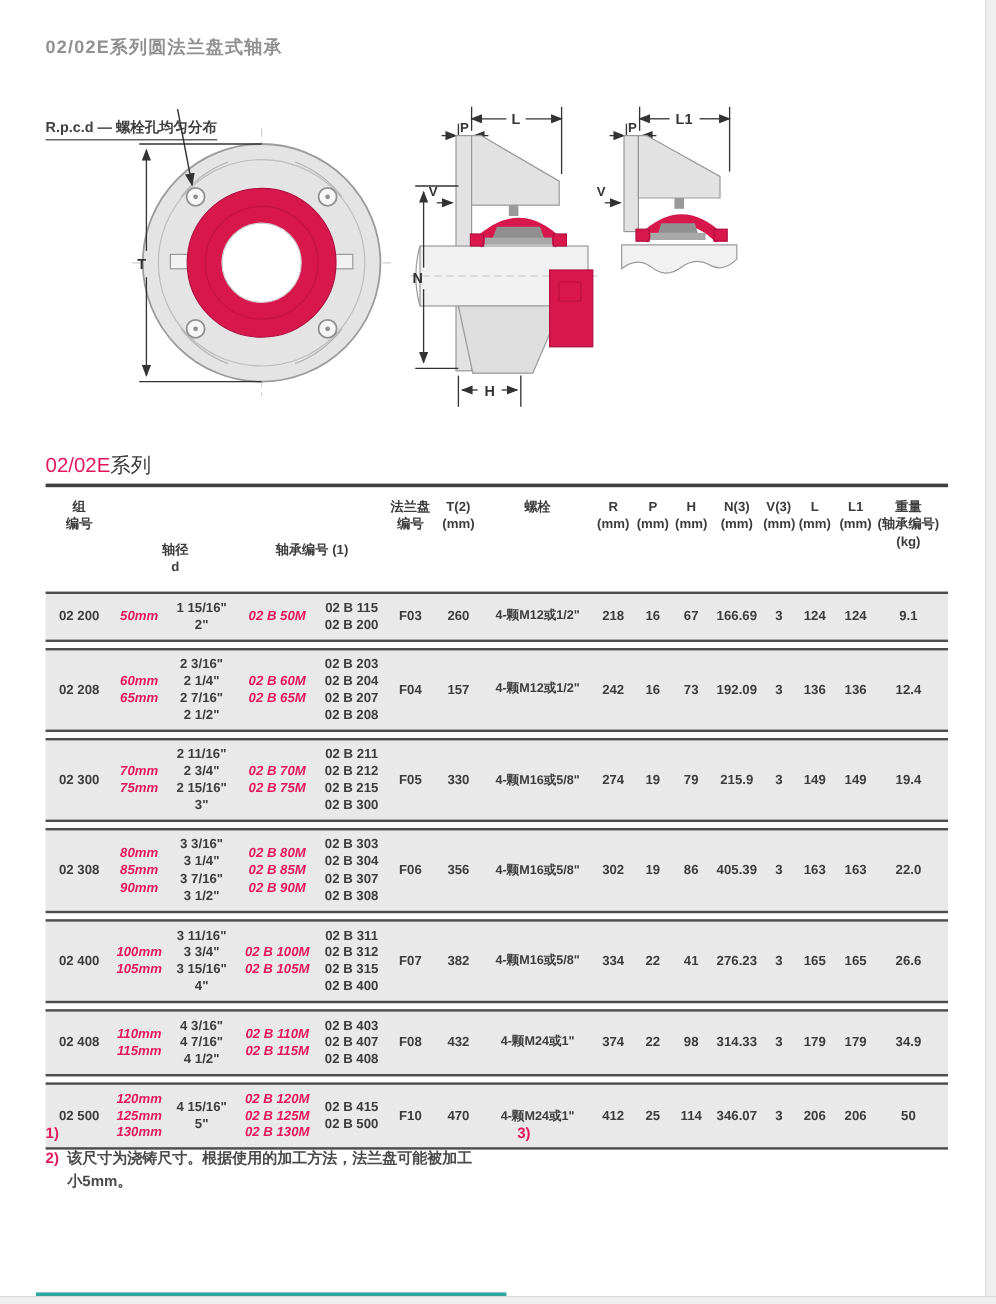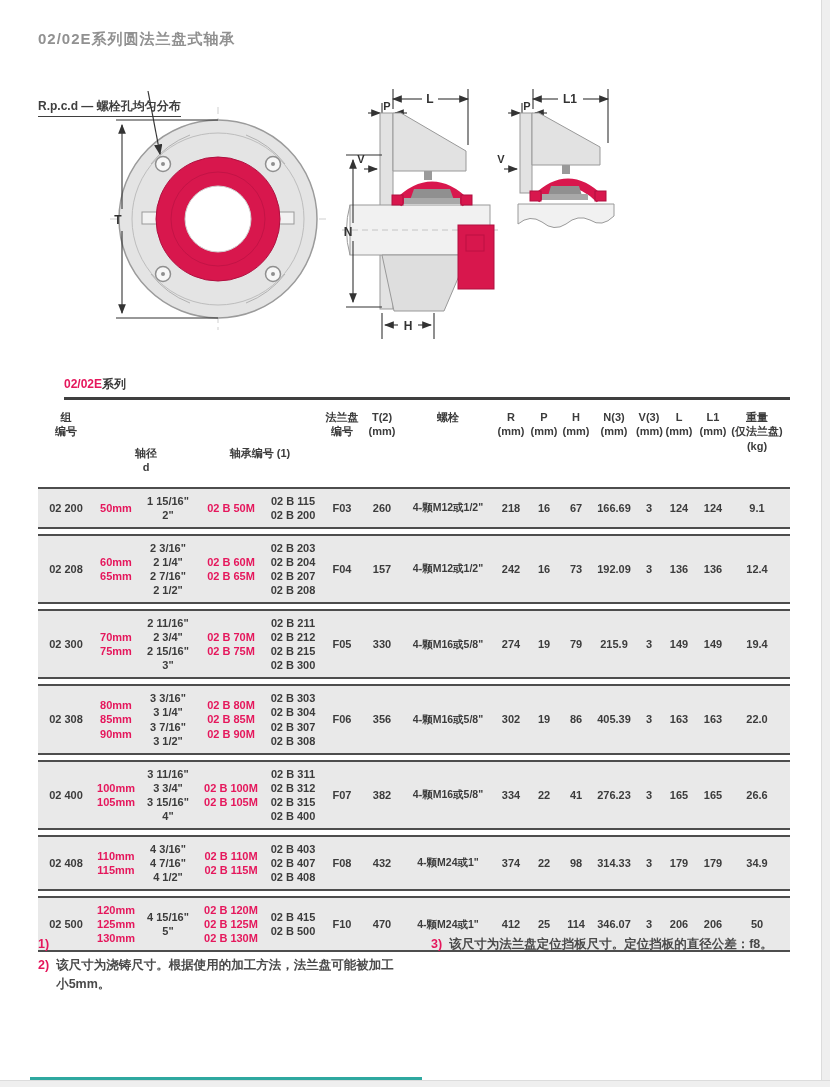--- a/index.html
+++ b/index.html
@@ -16,29 +16,29 @@
   .edge-bottom{position:absolute;left:0;top:1080px;width:830px;height:7px;background:#efefef;border-top:1px solid #dcdcdc;}
 
   .page-title{position:absolute;left:38px;top:30px;font-size:15px;font-weight:600;letter-spacing:1px;color:#919191;}
 
   .rpcd{position:absolute;left:38px;top:98px;font-size:12px;font-weight:600;color:#3f3f3f;border-bottom:1px solid #3f3f3f;padding-bottom:1px;}
 
   .diagrams{position:absolute;left:30px;top:85px;}
 
   
   .table-wrap{position:absolute;left:38px;top:376px;width:752px;}
-  .section-title{font-size:12px;font-weight:bold;color:#3a3a3a;border-bottom:3px solid #3f3f3f;padding-bottom:4px;margin-left:26px;}
+  .section-title{font-size:17px;font-weight:normal;color:#3a3a3a;border-bottom:3px solid #3f3f3f;padding-bottom:4px;}
   .section-title .accent{color:var(--accent);}
   .grid{display:grid;grid-template-columns:56px 44px 60px 66px 58px 40px 40px 92px 34px 32px 32px 44px 26px 34px 34px 54px;}
   .thead{padding:10px 0 12px 0;}
   .thead .hcell{font-size:11px;font-weight:bold;color:var(--ink);text-align:center;white-space:pre-line;line-height:1.3;align-self:start;}
   .span2{grid-column:span 2;margin-top:36px;}
   .trow{background:var(--rowbg);border-top:2px solid var(--rule);border-bottom:2px solid var(--rule);margin-bottom:5px;padding:5px 0;align-items:center;}
   .tcell{font-size:11px;color:var(--ink);text-align:center;white-space:pre-line;line-height:1.28;font-weight:600;}
-  .c-d_mm,.c-bearing_m{color:var(--accent);}
+  .c-d_mm,.c-bearing_m{color:var(--accent);font-style:italic;}
   .c-bolt{font-size:10.5px;}
 
   
   .footnotes{position:absolute;left:38px;top:935px;width:760px;display:flex;gap:26px;}
   .fncol{width:368px;}
   .fn{display:flex;gap:7px;font-size:12.5px;line-height:1.5;color:#4a4a4a;font-weight:600;margin-bottom:2px;}
   .fn .num{color:var(--accent);font-weight:bold;flex:0 0 auto;}
 
   .footer-bar{position:absolute;left:30px;top:1077px;width:392px;height:8px;background:#2fa8a0;}
 
@@ -212,21 +212,21 @@
 (mm)</div>
       <div class="hcell">N(3)
 (mm)</div>
       <div class="hcell">V(3)
 (mm)</div>
       <div class="hcell">L
 (mm)</div>
       <div class="hcell">L1
 (mm)</div>
       <div class="hcell">重量
-(仅法兰盘)
+(轴承编号)
 (kg)</div>
     </div>
 
     <div>
         <div class="grid trow">
           <div class="tcell c-group">02 200</div>
           <div class="tcell c-d_mm">50mm</div>
           <div class="tcell c-d_in">1 15/16"
 2"</div>
           <div class="tcell c-bearing_m">02 B 50M</div>
@@ -407,21 +407,20 @@
         <span class="num">1)</span>
       </div>
       <div class="fn">
         <span class="num">2)</span>
         <span>该尺寸为浇铸尺寸。根据使用的加工方法，法兰盘可能被加工小5mm。</span>
       </div>
     </div>
     <div class="fncol">
       <div class="fn">
         <span class="num">3)</span>
-        <span>该尺寸为法兰盘定位挡板尺寸。定位挡板的直径公差：f8。</span>
       </div>
     </div>
   </div>
 
   <div class="footer-bar" style="background: rgb(47, 168, 160);"></div>
 
   <div class="edge-right"></div>
   <div class="edge-bottom"></div>
 </div>
 

